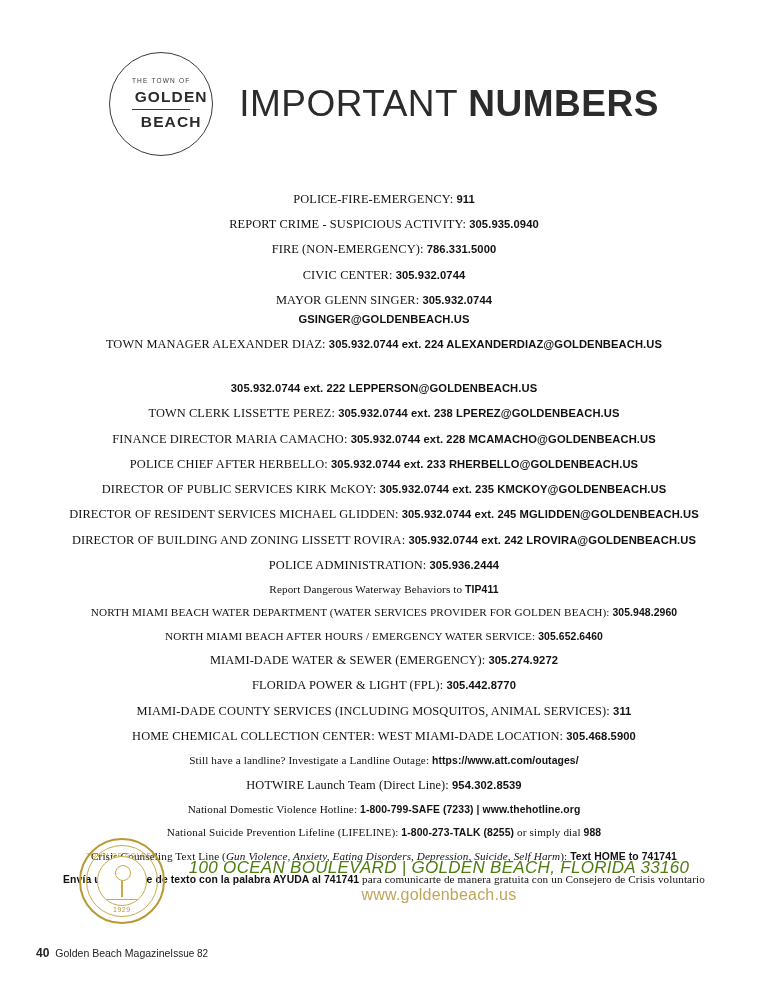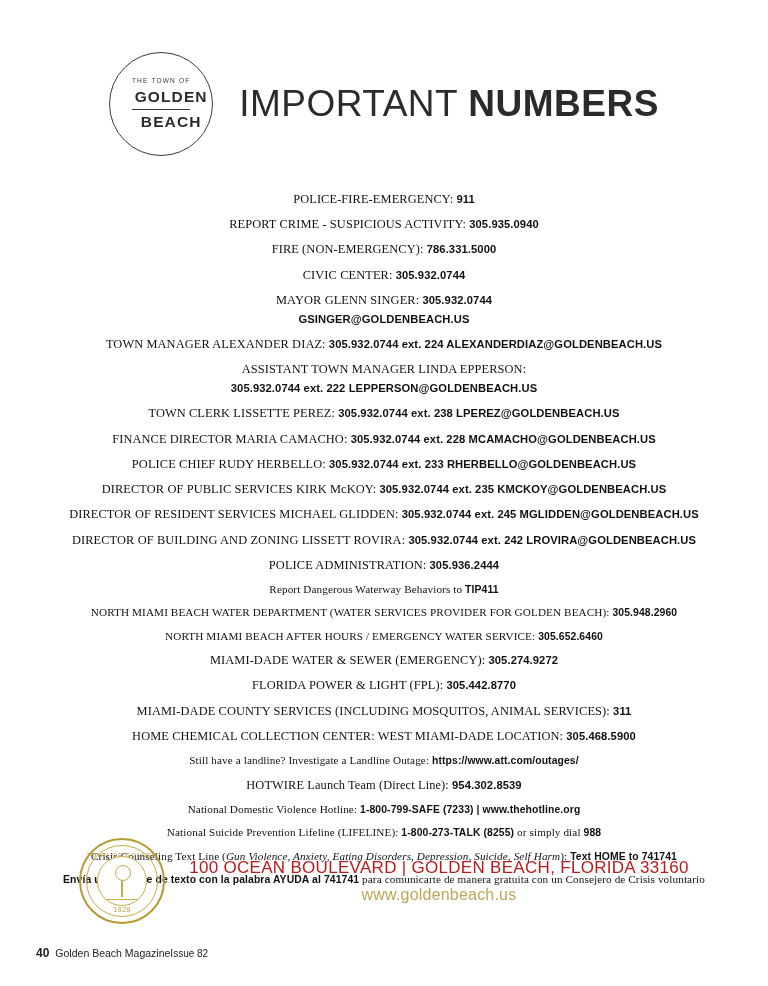--- a/index.html
+++ b/index.html
@@ -185,23 +185,24 @@
     font-size: 6.2px;
     color: #b89a33;
     letter-spacing: 1px;
   }
   .footer-text {
     text-align: center;
   }
   .footer-addr {
     font-family: "Liberation Sans", sans-serif;
     font-size: 17px;
-    color: #b91c1c;
+    color: #4d7c0f;
     letter-spacing: 0.3px;
     white-space: nowrap;
+    font-style: italic;
   }
   .footer-url {
     font-family: "Liberation Sans", sans-serif;
     font-size: 16px;
     color: #c0a558;
     margin-top: 8px;
     letter-spacing: 0.2px;
   }
 
   
@@ -248,24 +249,24 @@
     </h1>
   </div>
 
   <div class="list" id="entry-list">
       <p class="line"><span>POLICE-FIRE-EMERGENCY: </span><b>911</b></p>
       <p class="line"><span>REPORT CRIME - SUSPICIOUS ACTIVITY: </span><b>305.935.0940</b></p>
       <p class="line"><span>FIRE (NON-EMERGENCY): </span><b>786.331.5000</b></p>
       <p class="line"><span>CIVIC CENTER: </span><b>305.932.0744</b></p>
       <p class="line"><span>MAYOR GLENN SINGER: </span><b>305.932.0744</b><br><b>GSINGER@GOLDENBEACH.US</b></p>
       <p class="line"><span>TOWN MANAGER ALEXANDER DIAZ: </span><b>305.932.0744 ext. 224   ALEXANDERDIAZ@GOLDENBEACH.US</b></p>
-      <p class="line"><span>ASSISTANT TOWN MANAGER LINDA EPPERSON:</span><br><b>305.932.0744 ext. 222   LEPPERSON@GOLDENBEACH.US</b></p>
+      <p class="line"><br><b>305.932.0744 ext. 222   LEPPERSON@GOLDENBEACH.US</b></p>
       <p class="line"><span>TOWN CLERK LISSETTE PEREZ: </span><b>305.932.0744 ext. 238   LPEREZ@GOLDENBEACH.US</b></p>
       <p class="line"><span>FINANCE DIRECTOR MARIA CAMACHO: </span><b>305.932.0744 ext. 228   MCAMACHO@GOLDENBEACH.US</b></p>
-      <p class="line"><span>POLICE CHIEF RUDY HERBELLO: </span><b>305.932.0744 ext. 233   RHERBELLO@GOLDENBEACH.US</b></p>
+      <p class="line"><span>POLICE CHIEF AFTER HERBELLO: </span><b>305.932.0744 ext. 233   RHERBELLO@GOLDENBEACH.US</b></p>
       <p class="line"><span>DIRECTOR OF PUBLIC SERVICES KIRK McKOY: </span><b>305.932.0744 ext. 235   KMCKOY@GOLDENBEACH.US</b></p>
       <p class="line"><span>DIRECTOR OF RESIDENT SERVICES MICHAEL GLIDDEN: </span><b>305.932.0744 ext. 245   MGLIDDEN@GOLDENBEACH.US</b></p>
       <p class="line"><span>DIRECTOR OF BUILDING AND ZONING LISSETT ROVIRA: </span><b>305.932.0744 ext. 242   LROVIRA@GOLDENBEACH.US</b></p>
       <p class="line"><span>POLICE ADMINISTRATION: </span><b>305.936.2444</b></p>
       <p class="line small"><span>Report Dangerous Waterway Behaviors to </span><b>TIP411</b></p>
       <p class="line small"><span>NORTH MIAMI BEACH WATER DEPARTMENT (WATER SERVICES PROVIDER FOR GOLDEN BEACH): </span><b>305.948.2960</b></p>
       <p class="line small"><span>NORTH MIAMI BEACH AFTER HOURS / EMERGENCY WATER SERVICE: </span><b>305.652.6460</b></p>
       <p class="line"><span>MIAMI-DADE WATER &amp; SEWER (EMERGENCY): </span><b>305.274.9272</b></p>
       <p class="line"><span>FLORIDA POWER &amp; LIGHT (FPL): </span><b>305.442.8770</b></p>
       <p class="line"><span>MIAMI-DADE COUNTY SERVICES (INCLUDING MOSQUITOS, ANIMAL SERVICES): </span><b>311</b></p>

